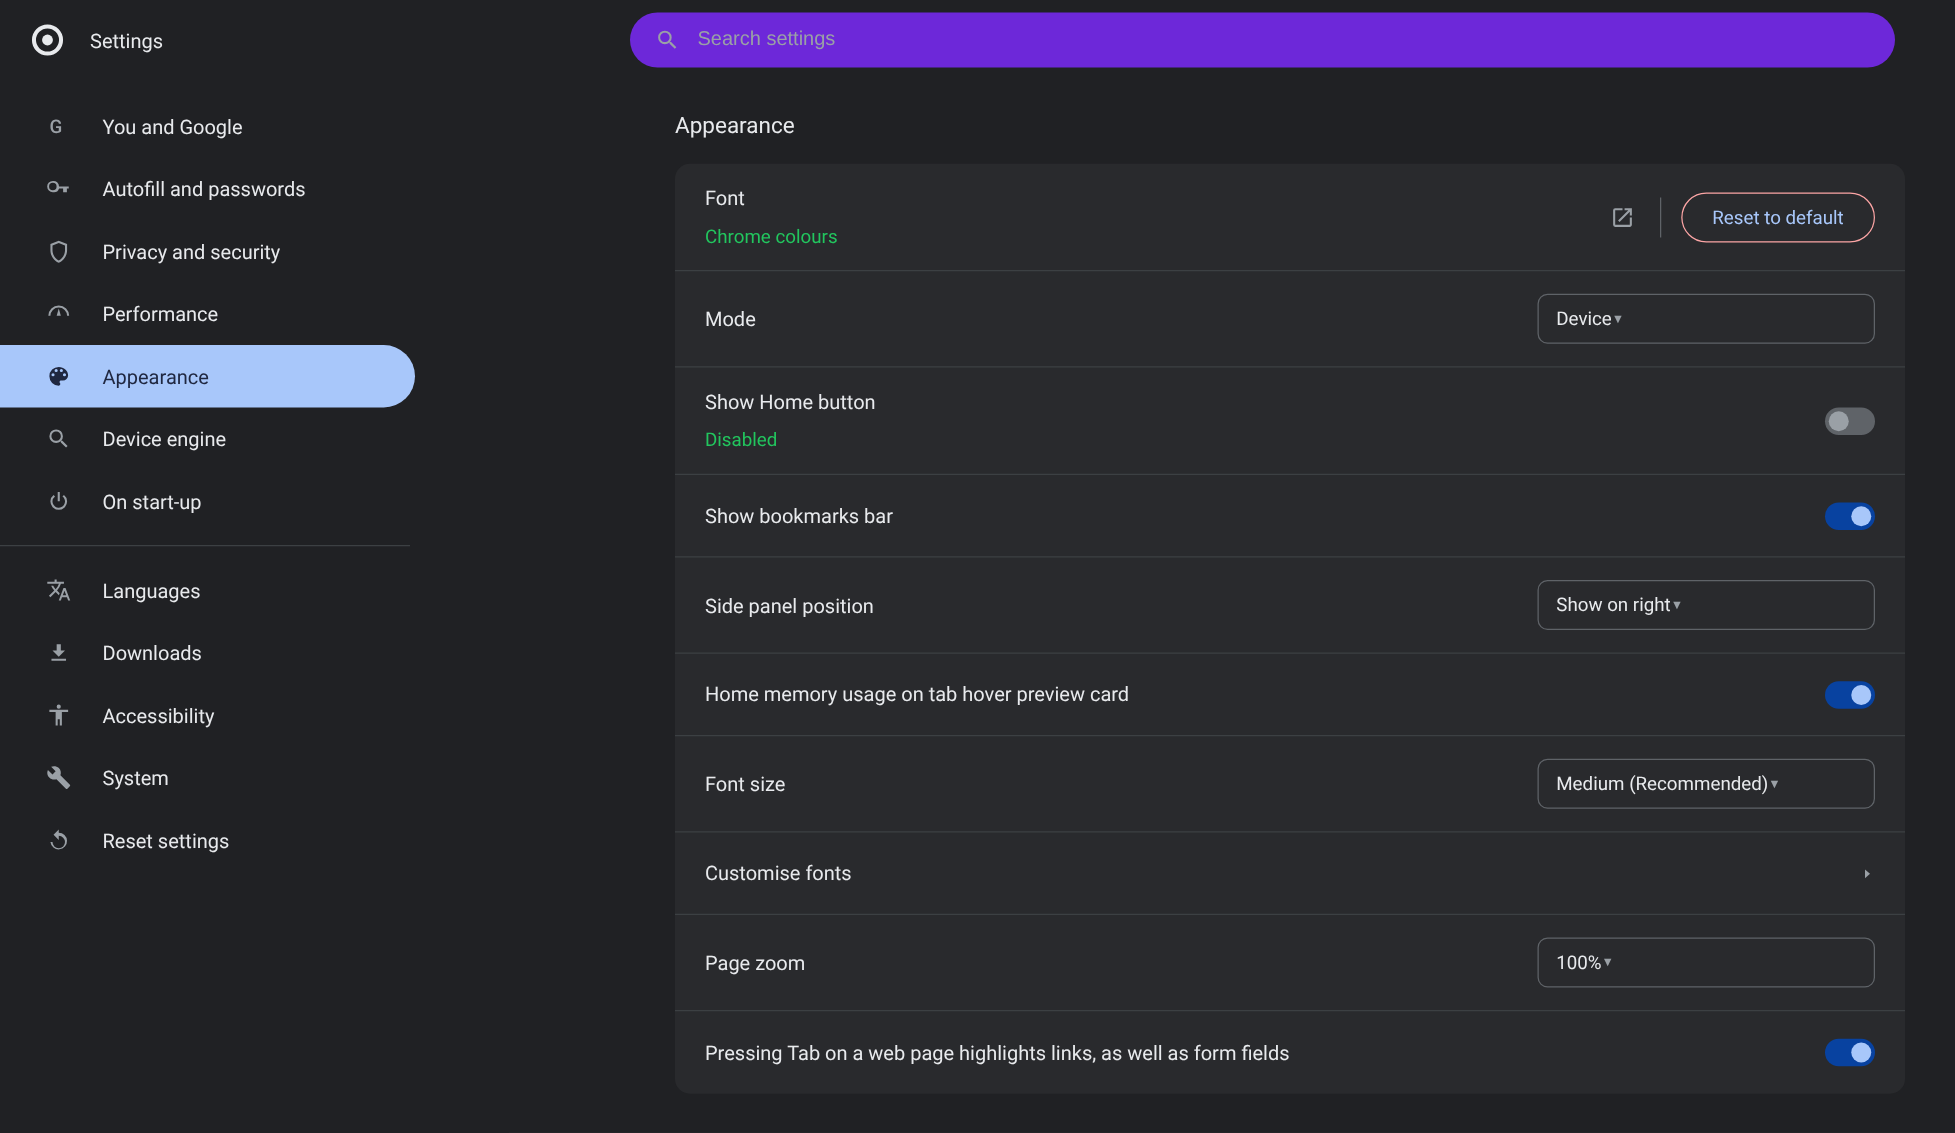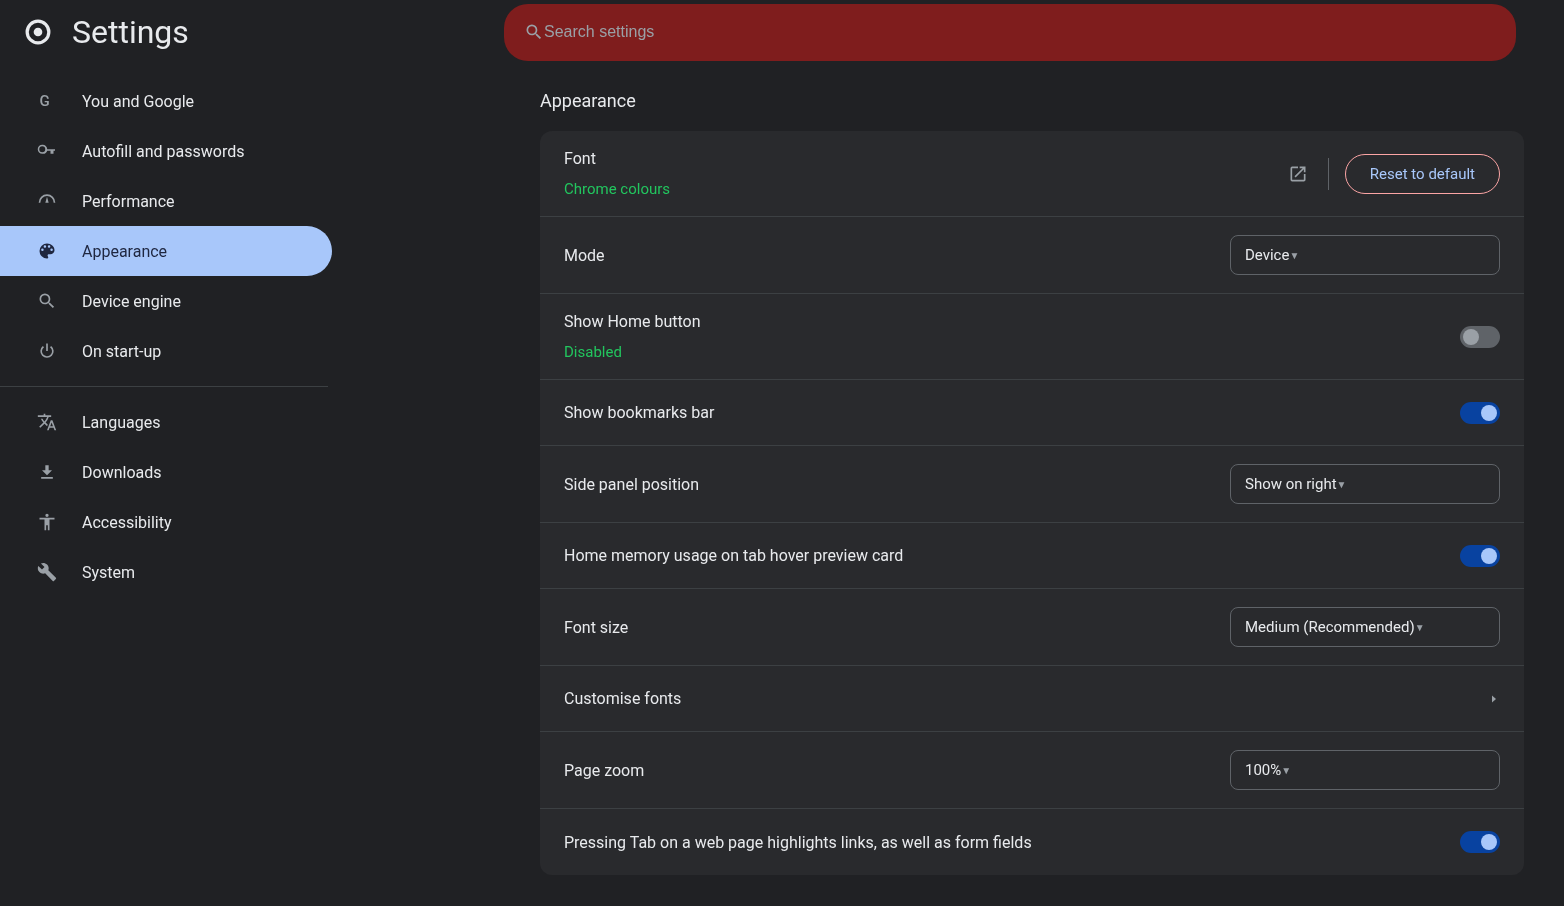--- a/index.html
+++ b/index.html
@@ -30,32 +30,33 @@
       flex-shrink: 0;
     }
     .chrome-logo {
       width: 28px;
       height: 28px;
       display: flex;
       align-items: center;
       justify-content: center;
     }
     .page-title {
-      font-size: 32px;
+      font-size: 16px;
       font-weight: 400;
       color: #e8eaed;
     }
     .search-container {
       flex: 1;
-      background: #7f1d1d;
+      background: #6d28d9;
       border-radius: 24px;
-      height: 57px;
+      height: 44px;
       display: flex;
       align-items: center;
       padding: 0 20px;
+      gap: 14px;
       margin-right: 24px;
     }
     .search-icon {
       color: #9aa0a6;
       display: flex;
     }
     .search-input {
       background: transparent;
       border: none;
       outline: none;
@@ -263,20 +264,28 @@
       <span class="sidebar-icon">
           <svg width="20" height="20" viewBox="0 0 24 24" fill="currentColor">
             <path d="M12.65 10A6 6 0 006 4a6 6 0 000 12 6 6 0 006.65-4H17v4h4v-4h2v-2H12.65zM6 14a4 4 0 110-8 4 4 0 010 8z" transform="scale(0.9) translate(1,1)"></path>
           </svg>
         </span>
       <span>Autofill and passwords</span>
     </div>
     <div class="sidebar-item">
       <span class="sidebar-icon">
           <svg width="20" height="20" viewBox="0 0 24 24" fill="currentColor">
+            <path d="M12 2L4 5v6c0 5.55 3.84 10.74 8 12 4.16-1.26 8-6.45 8-12V5l-8-3zm0 2.18l6 2.25v4.57c0 4.46-2.97 8.63-6 9.82-3.03-1.19-6-5.36-6-9.82V6.43l6-2.25z"></path>
+          </svg>
+        </span>
+      <span>Privacy and security</span>
+    </div>
+    <div class="sidebar-item">
+      <span class="sidebar-icon">
+          <svg width="20" height="20" viewBox="0 0 24 24" fill="currentColor">
             <path d="M12 4A10 10 0 002 14h2a8 8 0 0116 0h2A10 10 0 0012 4zm0 3l-2 7h4l-2-7z"></path>
           </svg>
         </span>
       <span>Performance</span>
     </div>
     <div class="sidebar-item active">
       <span class="sidebar-icon">
           <svg width="20" height="20" viewBox="0 0 24 24" fill="currentColor">
             <path d="M12 3a9 9 0 000 18c.83 0 1.5-.67 1.5-1.5 0-.39-.15-.74-.39-1.01-.23-.26-.38-.61-.38-.99 0-.83.67-1.5 1.5-1.5H16a5 5 0 005-5c0-4.42-4.03-8-9-8zm-5.5 9a1.5 1.5 0 110-3 1.5 1.5 0 010 3zm3-4a1.5 1.5 0 110-3 1.5 1.5 0 010 3zm5 0a1.5 1.5 0 110-3 1.5 1.5 0 010 3zm3 4a1.5 1.5 0 110-3 1.5 1.5 0 010 3z"></path>
           </svg>
@@ -327,20 +336,28 @@
         </span>
       <span>Accessibility</span>
     </div>
     <div class="sidebar-item">
       <span class="sidebar-icon">
           <svg width="20" height="20" viewBox="0 0 24 24" fill="currentColor">
             <path d="M22.7 19l-9.1-9.1c.9-2.3.4-5-1.5-6.9-2-2-5-2.4-7.4-1.3L9 6 6 9 1.6 4.7C.4 7.1.9 10.1 2.9 12.1c1.9 1.9 4.6 2.4 6.9 1.5l9.1 9.1c.4.4 1 .4 1.4 0l2.3-2.3c.5-.4.5-1.1.1-1.4z"></path>
           </svg>
         </span>
       <span>System</span>
+    </div>
+    <div class="sidebar-item">
+      <span class="sidebar-icon">
+          <svg width="20" height="20" viewBox="0 0 24 24" fill="currentColor">
+            <path d="M12 5V2L7 7l5 5V8a6 6 0 11-6 6H4a8 8 0 108-9z"></path>
+          </svg>
+        </span>
+      <span>Reset settings</span>
     </div>
   </div>
 
   <div class="main">
     <h2 class="section-title">Appearance</h2>
     <div class="content-wrap">
     <div class="card">
 
       <div class="row">
         <div class="row-text">

